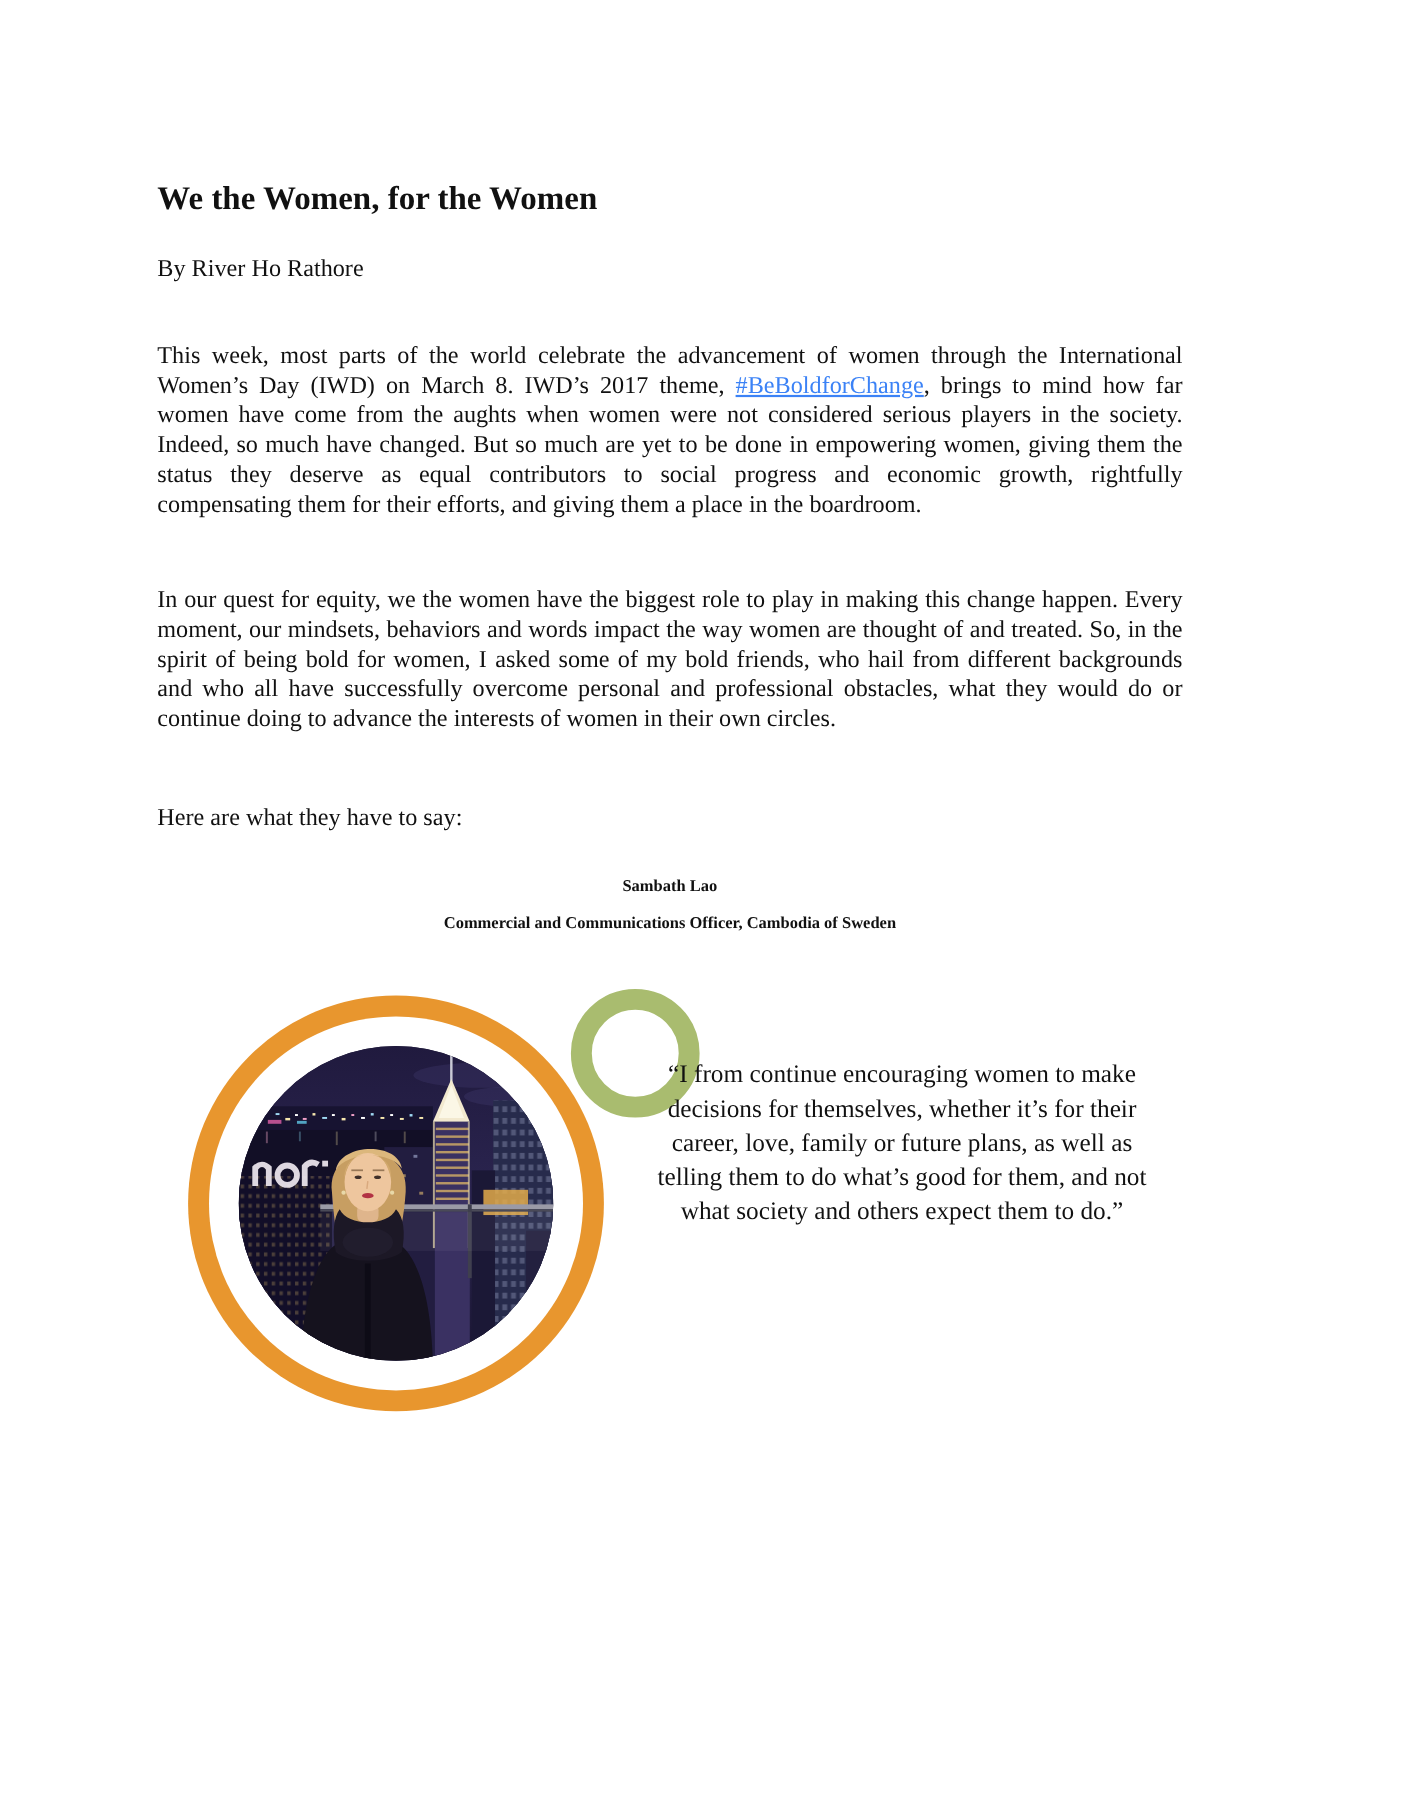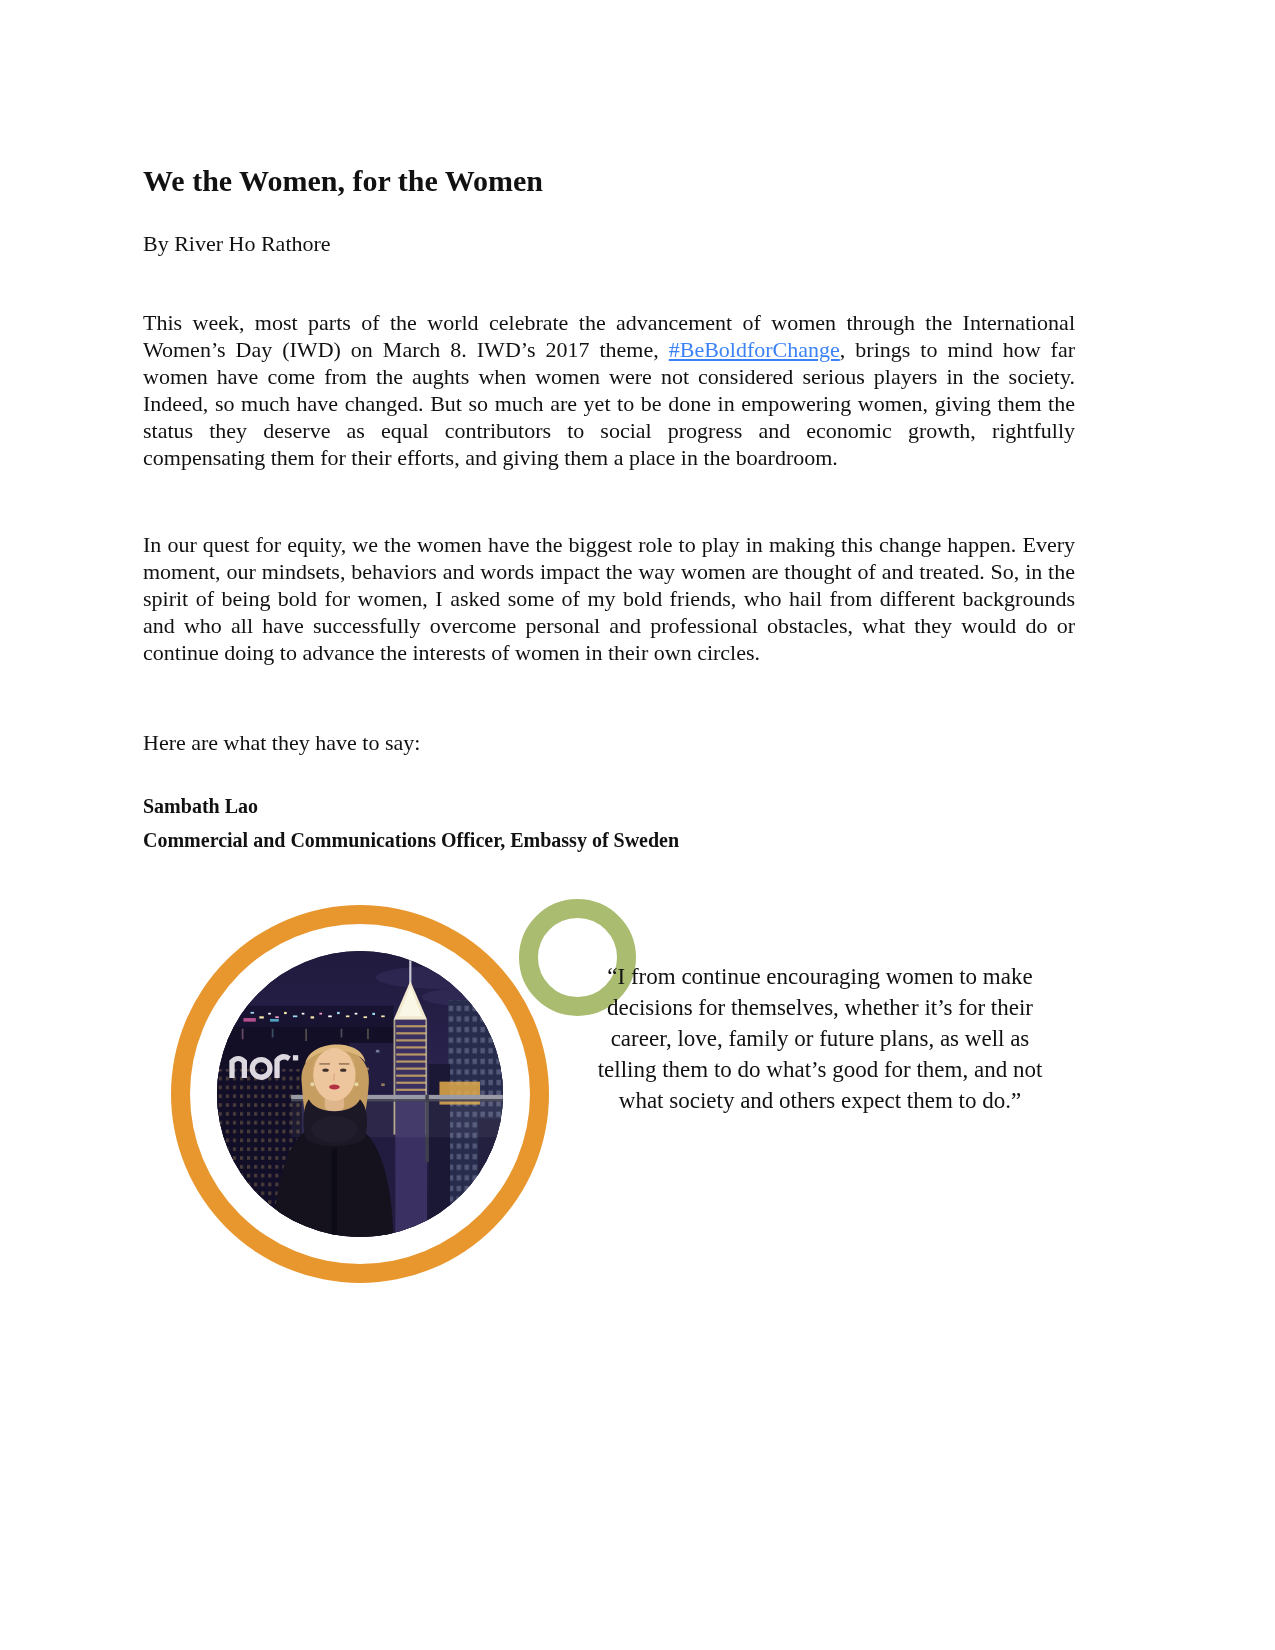--- a/index.html
+++ b/index.html
@@ -22,21 +22,21 @@
   .para{
     position:absolute;left:143px;width:932px;
     font-size:22px;line-height:27px;
   }
   .p1{top:287px;text-align:justify;}
   .p2{top:509px;text-align:justify;}
   .p3{top:707px;}
   .doclink{color:#3b82f6;text-decoration:underline;}
   .credit{
     position:absolute;left:143px;top:789px;width:932px;
-    text-align:left;font-size:20px;line-height:34px;font-family:Liberation Serif, serif;
+    text-align:center;font-size:15px;line-height:34px;font-family:Liberation Serif, serif;
   }
   .credit .bold{font-weight:bold;}
   .quote{
     position:absolute;left:530px;top:961px;width:580px;
     text-align:center;font-size:23px;line-height:31px;
   }
   .quote div{white-space:nowrap;}
   .photo-ring{
     position:absolute;left:171px;top:905px;width:378px;height:378px;
     border-radius:50%;background:#E8962E;
@@ -66,21 +66,21 @@
   <p class="byline">By River Ho Rathore</p>
 
   <p class="para p1"><span>This week, most parts of the world celebrate the advancement of women through the International Women’s Day (IWD) on March 8. IWD’s 2017 theme, </span><a href="#" class="doclink">#BeBoldforChange</a><span>, brings to mind how far women have come from the aughts when women were not considered serious players in the society. Indeed, so much have changed. But so much are yet to be done in empowering women, giving them the status they deserve as equal contributors to social progress and economic growth, rightfully compensating them for their efforts, and giving them a place in the boardroom.</span></p>
 
   <p class="para p2">In our quest for equity, we the women have the biggest role to play in making this change happen. Every moment, our mindsets, behaviors and words impact the way women are thought of and treated. So, in the spirit of being bold for women, I asked some of my bold friends, who hail from different backgrounds and who all have successfully overcome personal and professional obstacles, what they would do or continue doing to advance the interests of women in their own circles.</p>
 
   <p class="para p3">Here are what they have to say:</p>
 
   <div class="credit">
     <div class="bold">Sambath Lao</div>
-    <div class="bold">Commercial and Communications Officer, Embassy of Sweden</div>
+    <div class="bold">Commercial and Communications Officer, Cambodia of Sweden</div>
   </div>
 
   <div class="green-ring"></div>
 
   <div class="photo-ring">
     <div class="photo-gap">
       <div class="photo">
         <svg viewBox="0 0 324 324" preserveAspectRatio="none">
           <defs>
             <linearGradient id="sky" x1="0" y1="0" x2="0" y2="1">

